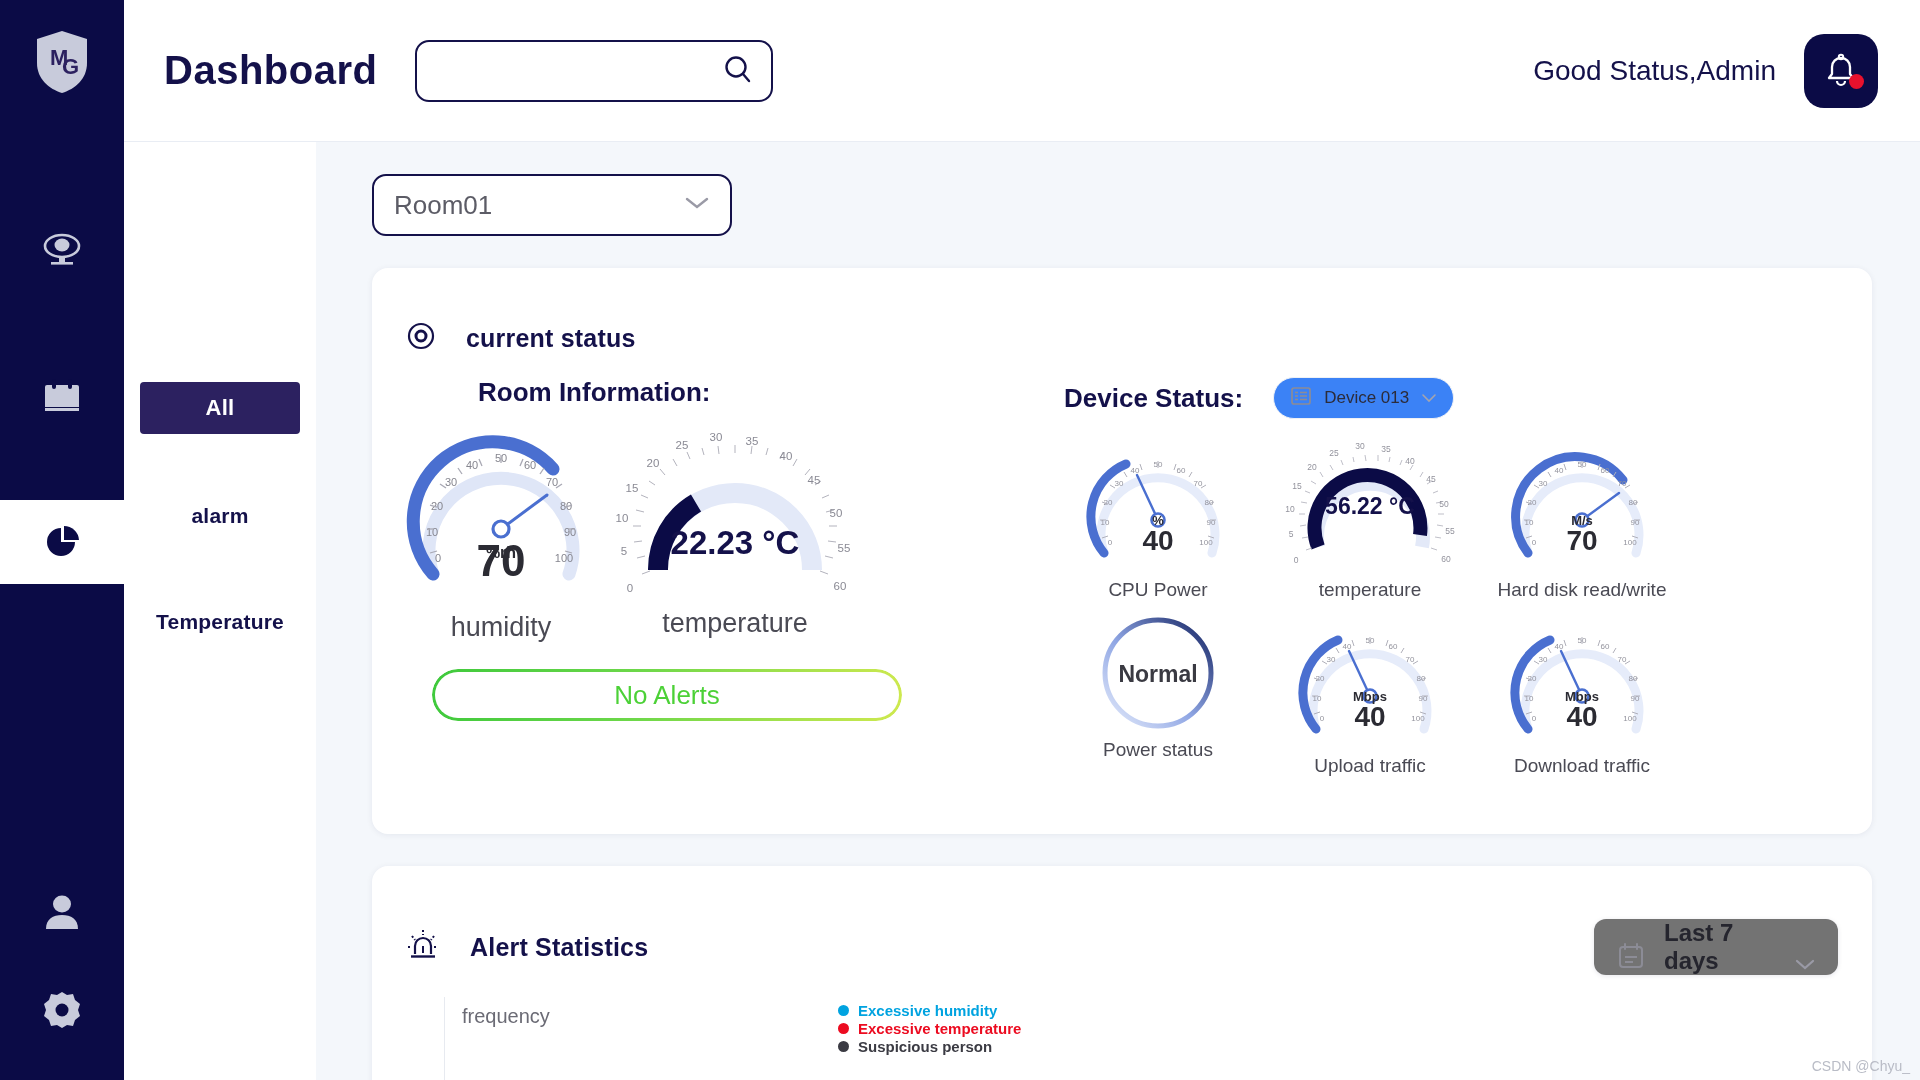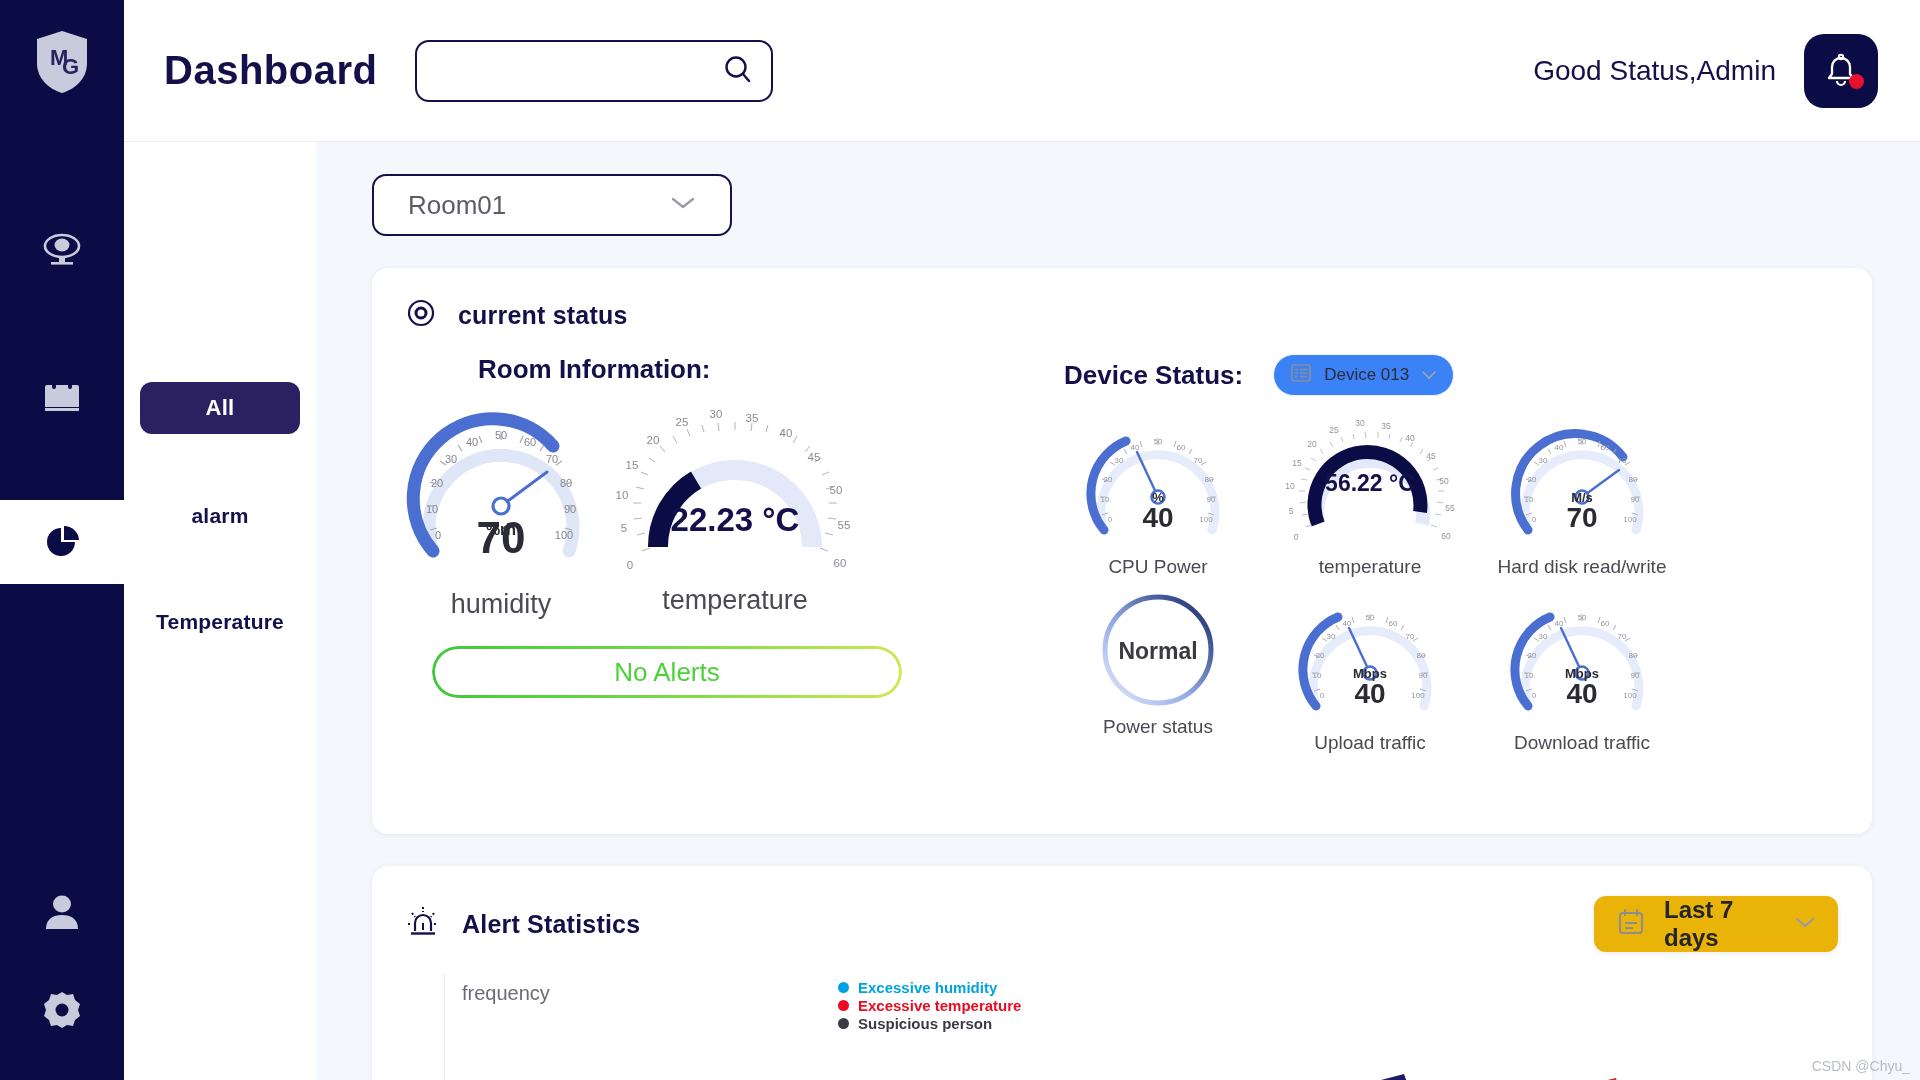--- a/index.html
+++ b/index.html
@@ -31,21 +31,21 @@
   .rail-spacer-4 { height: 14px; }
 
   
   .sub-nav {
     position: absolute; left: 124px; top: 142px; width: 192px; height: 938px;
     background: #ffffff;
     display: flex; flex-direction: column; align-items: center;
     padding-top: 240px;
   }
   .sub-nav-pill {
-    width: 160px; height: 52px; border-radius: 12px;
+    width: 160px; height: 52px; border-radius: 4px;
     background: #2c2160; color: #ffffff;
     font-size: 22px; font-weight: bold;
     display: flex; align-items: center; justify-content: center;
     cursor: pointer; letter-spacing: .3px;
   }
   .sub-nav-link {
     height: 52px; width: 100%;
     display: flex; align-items: center; justify-content: center;
     color: #14114a; font-size: 21px; font-weight: bold;
     cursor: pointer; letter-spacing: .2px;
@@ -92,35 +92,35 @@
 
   
   .main {
     position: absolute; left: 316px; top: 142px;
     width: 1604px; height: 938px; background: #f4f7fb;
     padding: 32px 48px 0 56px;
   }
   .room-select {
     width: 360px; height: 62px; background: #fff;
     border: 2px solid #14114a; border-radius: 14px;
-    display: flex; align-items: center; padding: 0 34px;
+    display: flex; align-items: center; padding: 0 20px;
     cursor: pointer;
   }
   .room-select .rs-label { font-size: 26px; color: #5c5c66; }
   .room-select .rs-chev { margin-left: auto; }
 
   .card {
     background: #ffffff; border-radius: 16px;
     box-shadow: 0 1px 6px rgba(16,24,64,.07);
     margin-top: 32px; position: relative;
   }
   .card-status { height: 566px; padding: 30px 34px 0 34px; }
   .card-alerts { height: 300px; padding: 30px 34px 0 34px; }
 
-  .card-head { display: flex; align-items: center; gap: 22px; }
+  .card-head { display: flex; align-items: center; gap: 30px; margin-top: 23px; }
   .card-head-title { font-size: 25px; font-weight: bold; color: #14114a; letter-spacing: .2px; }
   .head-right { margin-left: auto; }
 
   .status-body { display: flex; margin-top: 22px; }
   .col-room { width: 640px; }
   .col-device { flex: 1 1 auto; padding-left: 18px; }
 
   .section-label { font-size: 26px; font-weight: bold; color: #14114a; }
   .label-row { display: flex; align-items: center; gap: 30px; }
 
@@ -190,23 +190,23 @@
   }
 
   .ring-wrap { width: 152px; height: 126px; margin: 0 auto; position: relative; }
   .ring-text {
     position: absolute; inset: 0; display: flex; align-items: center; justify-content: center;
     font-size: 23px; font-weight: bold; color: #3a3a42;
   }
 
   
   .range-pill {
-    width: 244px; height: 56px; border-radius: 12px; background: #eab308;
+    width: 244px; height: 56px; border-radius: 12px; background: #737373;
     box-shadow: 0 1px 5px rgba(16,24,64,.10);
-    display: flex; align-items: center; gap: 18px; padding: 0 22px;
+    display: flex; align-items: flex-end; gap: 18px; padding: 0 22px;
     cursor: pointer;
   }
   .range-pill .rp-text { font-size: 24px; font-weight: bold; color: #25252e; }
   .range-pill .rp-chev { margin-left: auto; }
 
   .alert-chart-area { position: relative; margin-top: 22px; height: 190px; }
   .y-axis-label { position: absolute; left: 56px; top: 8px; font-size: 20px; color: #6b6b75; }
   .axis-line { position: absolute; left: 38px; top: 0; bottom: -8px; width: 1px; background: #e7eaf0; }
   .legend { position: absolute; left: 432px; top: 4px; }
   .legend-row { display: flex; align-items: center; gap: 9px; height: 18px; }

